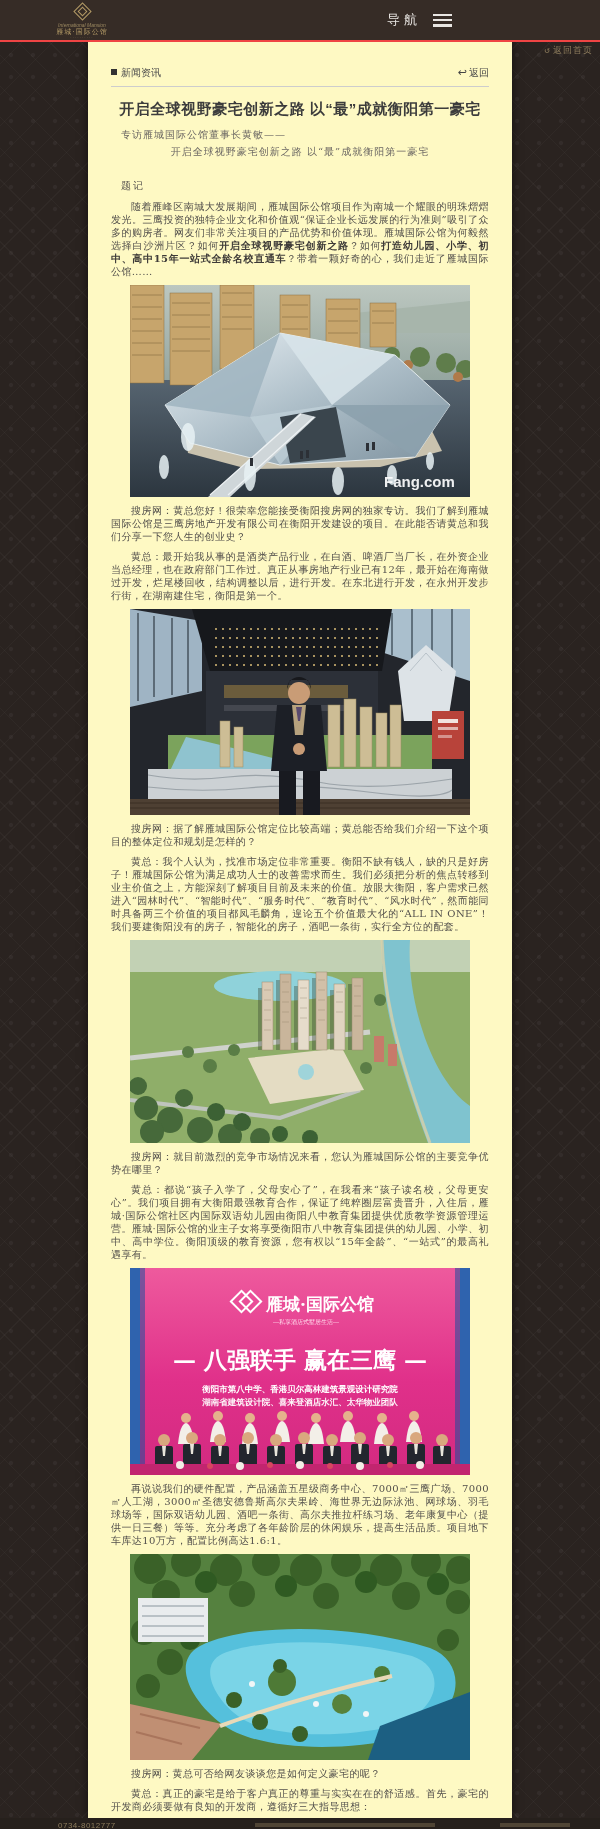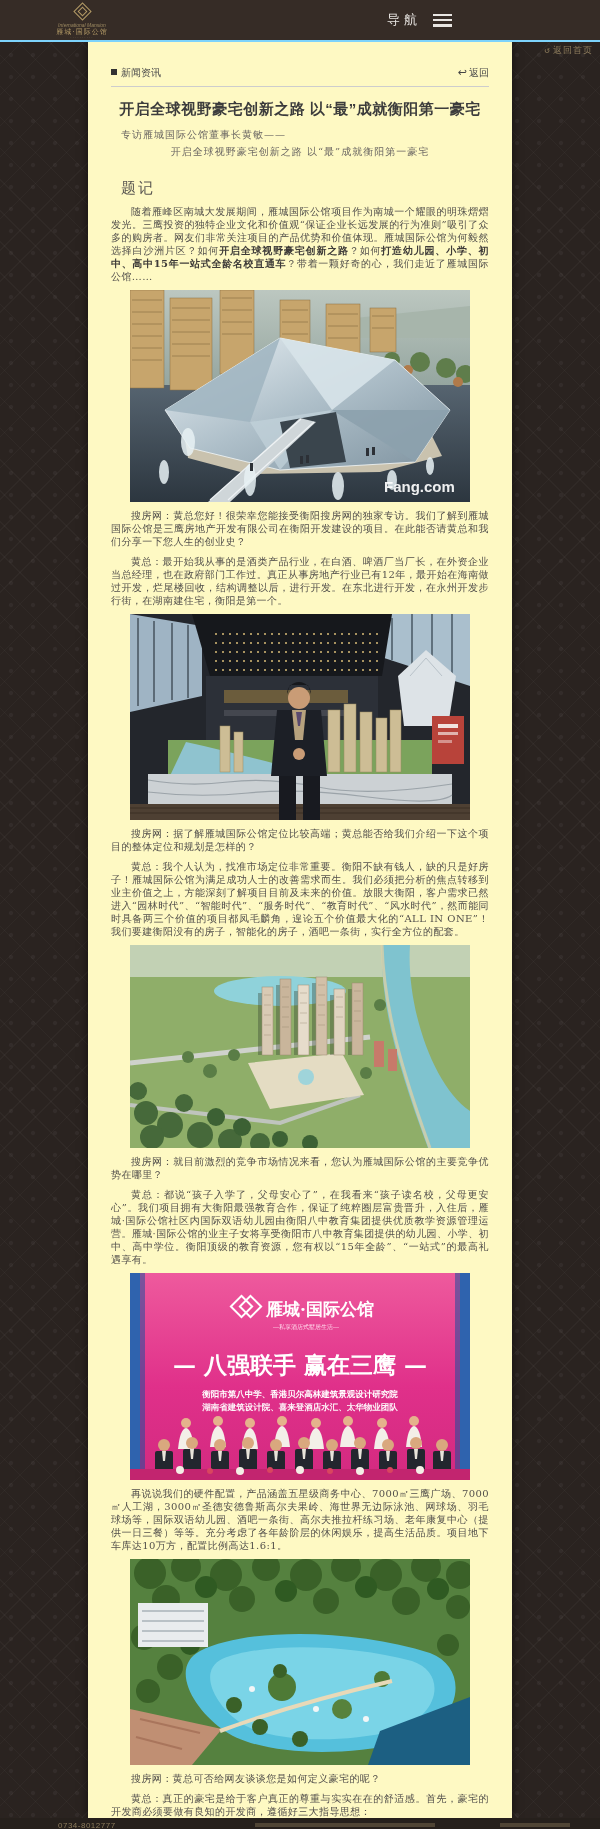--- a/index.html
+++ b/index.html
@@ -7,21 +7,21 @@
     width:600px;height:1829px;position:relative;overflow:hidden;
     background-color:#2a2320;
     background-image:
       radial-gradient(circle 2.5px at 11px 11px, rgba(255,255,255,0.045) 1.6px, transparent 2.6px),
       repeating-linear-gradient(45deg, rgba(255,255,255,0.028) 0 1px, transparent 1px 22px),
       repeating-linear-gradient(-45deg, rgba(255,255,255,0.028) 0 1px, transparent 1px 22px);
     background-size:22px 22px, auto, auto;
     font-family:"Liberation Sans", sans-serif;
   }
   
-  .hdr{position:absolute;top:0;left:0;width:600px;height:40px;background:#362c26;border-bottom:2px solid #7dd3fc;z-index:9;}
+  .hdr{position:absolute;top:0;left:0;width:600px;height:40px;background:#362c26;border-bottom:2px solid #ef4444;z-index:9;}
   .brand{position:absolute;left:50px;top:3px;width:64px;text-align:center;cursor:pointer;}
   .brand .dia{display:inline-block;width:11px;height:11px;border:1px solid #b39a66;transform:rotate(45deg);position:relative;margin-top:2px;}
   .brand .dia::after{content:"";position:absolute;left:2px;top:2px;width:5px;height:5px;border:1px solid #b39a66;}
   .brand .script{font-size:5px;color:#9d8a61;font-style:italic;line-height:6px;white-space:nowrap;overflow:hidden;}
   .brand .cn{font-size:7px;color:#b39a66;line-height:8px;letter-spacing:1px;white-space:nowrap;}
   .brand .dots{font-size:4px;color:#7c6b4c;line-height:4px;letter-spacing:1px;overflow:hidden;}
   .navgrp{position:absolute;right:148px;top:0;height:40px;display:flex;align-items:center;gap:12px;cursor:pointer;}
   .navlabel{color:#e9e6e2;font-size:13px;letter-spacing:4px;}
   .burger{width:19px;height:13px;display:flex;flex-direction:column;justify-content:space-between;}
   .burger i{display:block;height:2.5px;background:#e9e6e2;}
@@ -31,21 +31,21 @@
   
   .card{position:absolute;left:88px;top:42px;width:424px;height:1776px;background:#fef9c3;
         box-shadow:0 0 9px rgba(0,0,0,.55);box-sizing:border-box;padding:24px 23px 0 23px;overflow:hidden;}
   .tabrow{display:flex;justify-content:space-between;align-items:center;font-size:10px;color:#4c4c4c;}
   .tabrow .sq{display:inline-block;width:6px;height:6px;background:#333;margin-right:4px;vertical-align:1px;}
   .tabrow .backic{font-size:11px;margin-right:2px;color:#444;}
   .rule{border:none;border-top:1px solid #cdcdcd;margin:6px 0 0 0;}
   h1.title{margin:13px 0 0 0;font-size:15px;font-weight:bold;color:#3c3c3c;text-align:center;letter-spacing:.5px;font-family:"Liberation Sans",sans-serif;}
   .byline{margin-top:9px;font-size:10px;color:#6b6763;font-family:"DejaVu Serif",serif;letter-spacing:1px;padding-left:10px;}
   .subtitle{margin-top:3px;font-size:10px;color:#6b6763;font-family:"DejaVu Serif",serif;letter-spacing:1px;text-align:center;}
-  .preflabel{margin-top:20px;font-size:15px;color:#585550;font-family:Liberation Mono, monospace;letter-spacing:2px;padding-left:10px;}
+  .preflabel{margin-top:20px;font-size:10px;color:#585550;font-family:Liberation Mono, monospace;letter-spacing:2px;padding-left:10px;}
   p.body{margin:7px 0 0 0;font-size:10px;line-height:13px;color:#53504c;text-align:justify;text-indent:2em;
          font-family:"DejaVu Serif",serif;letter-spacing:.4px;}
   p.body b{color:#3e3b38;}
   .pic{margin:7px auto 0 auto;width:340px;}
   .pic svg{display:block;}
   .qa{margin-top:10px;}
   
   .foot{position:absolute;left:0;bottom:0;width:600px;height:11px;background:#26201c;overflow:hidden;z-index:8;}
   .foot .ph{position:absolute;left:58px;top:3px;font-size:8px;color:#8d7c5c;letter-spacing:.5px;}
   .foot .run{position:absolute;top:5px;height:4px;background:rgba(160,140,100,.35);}

